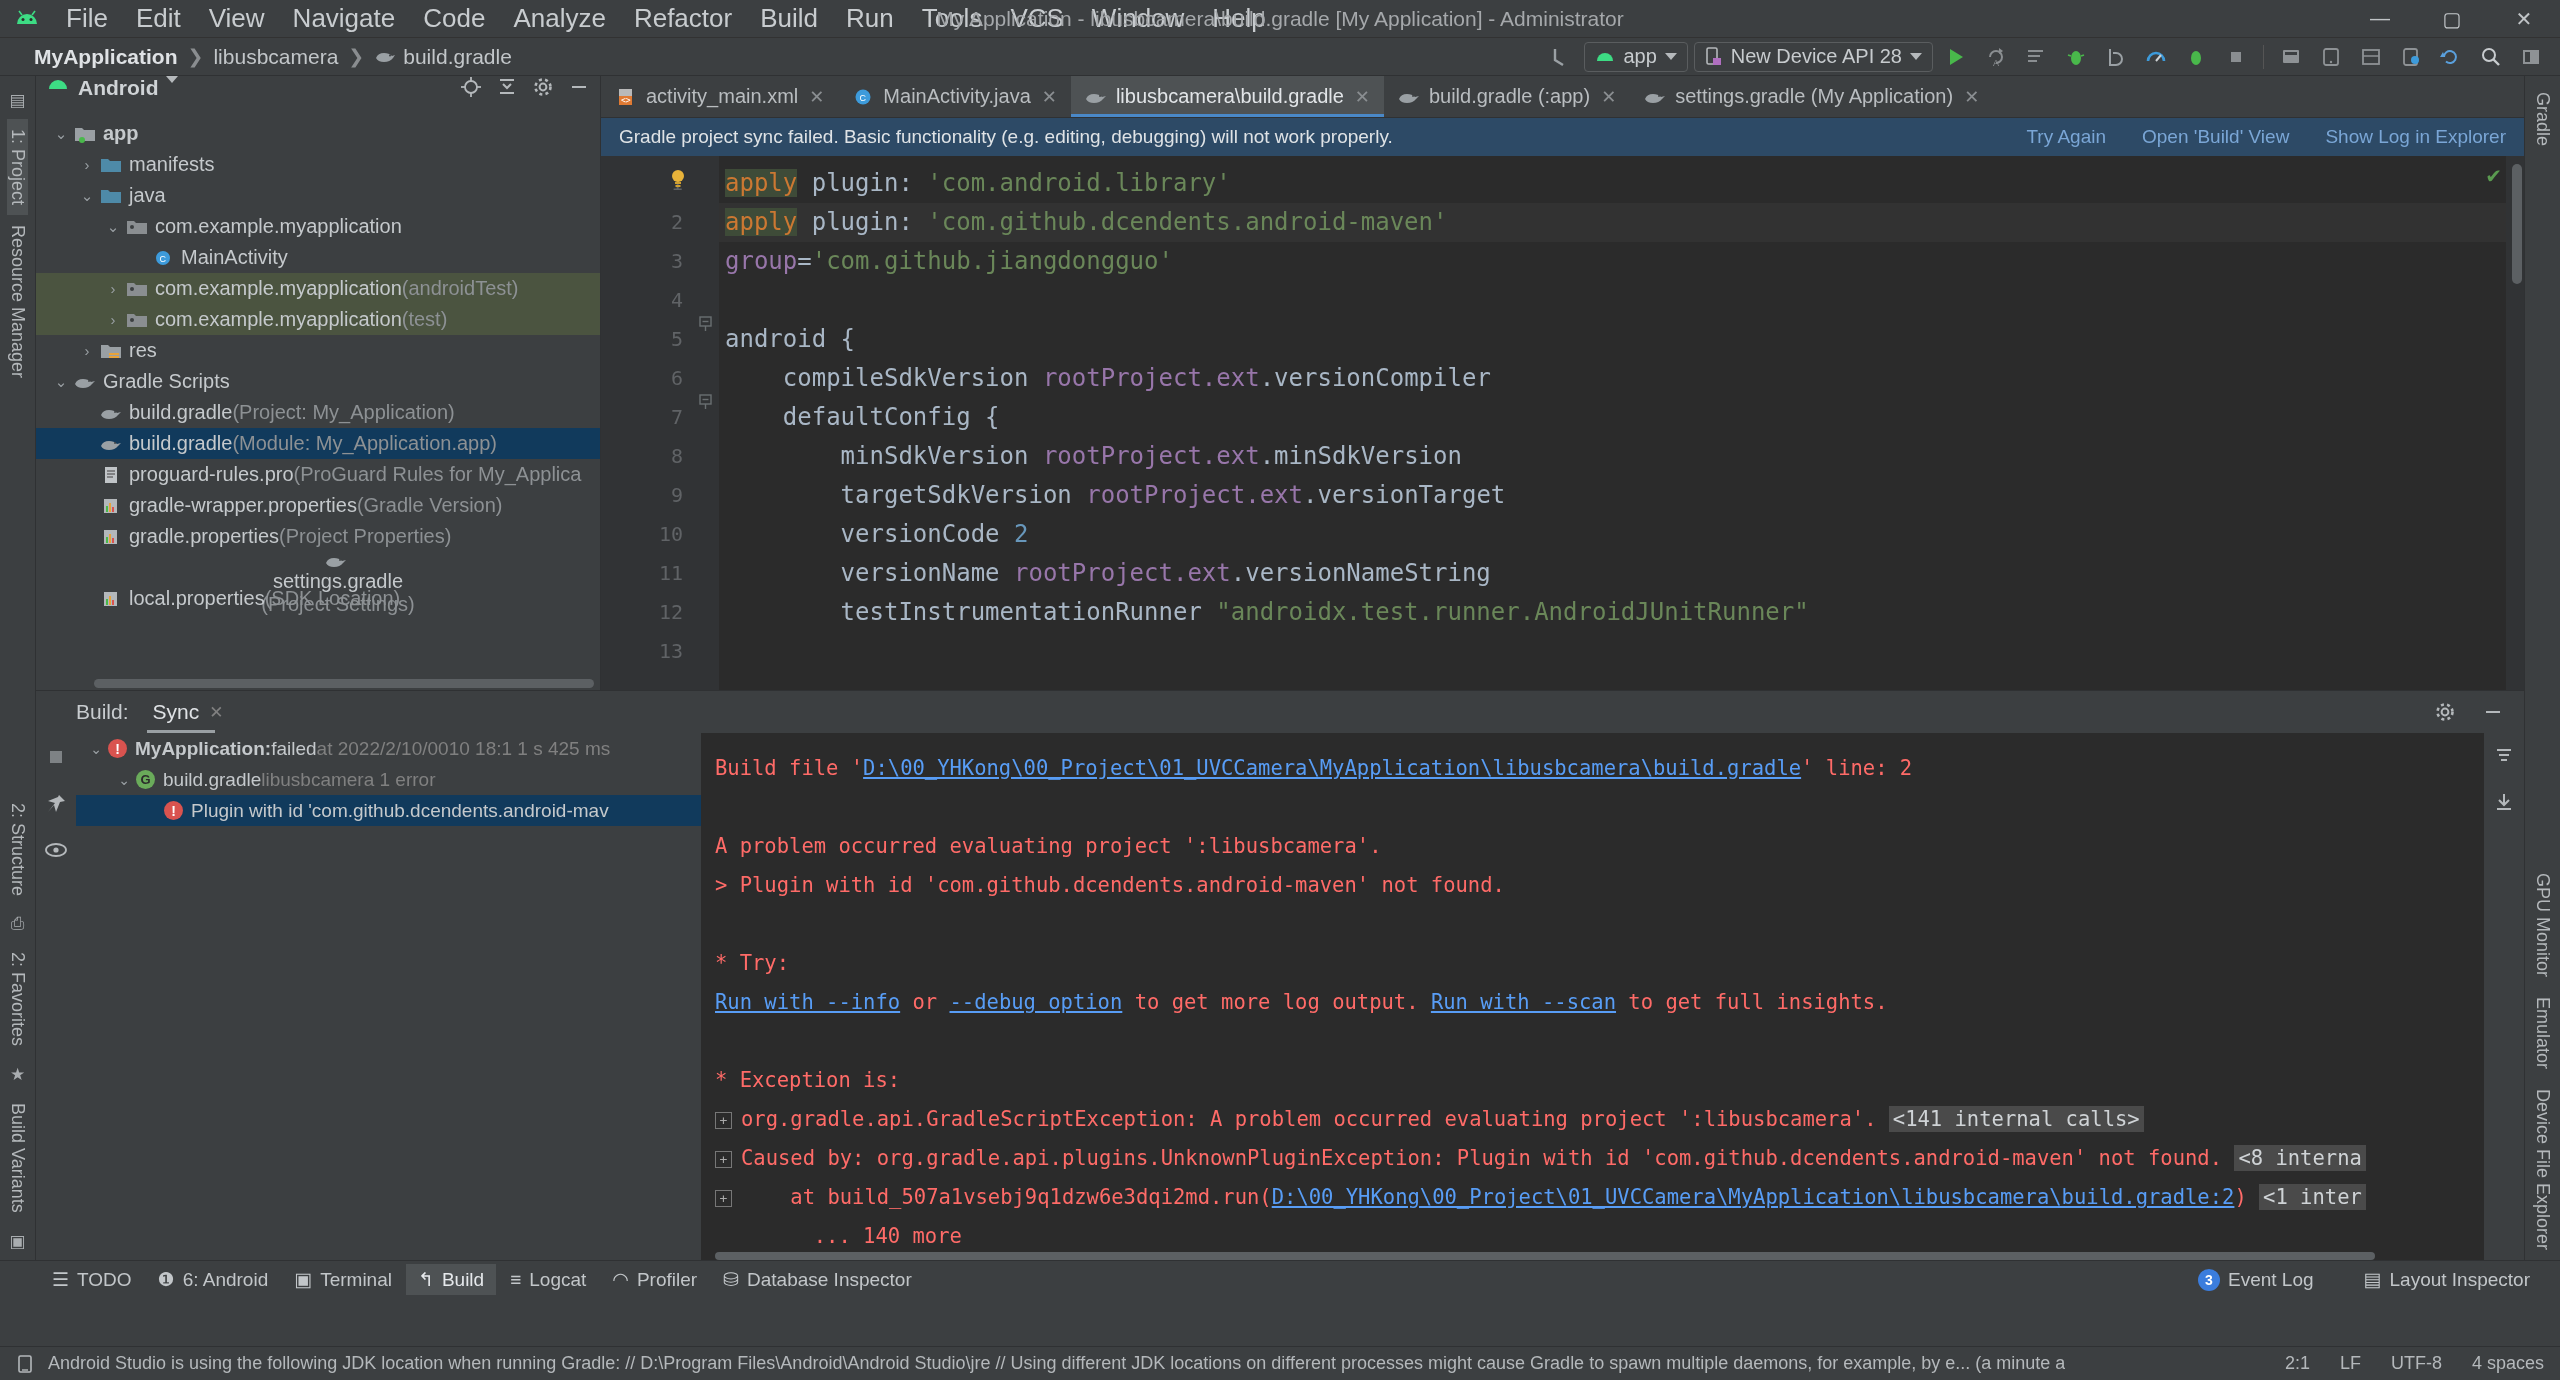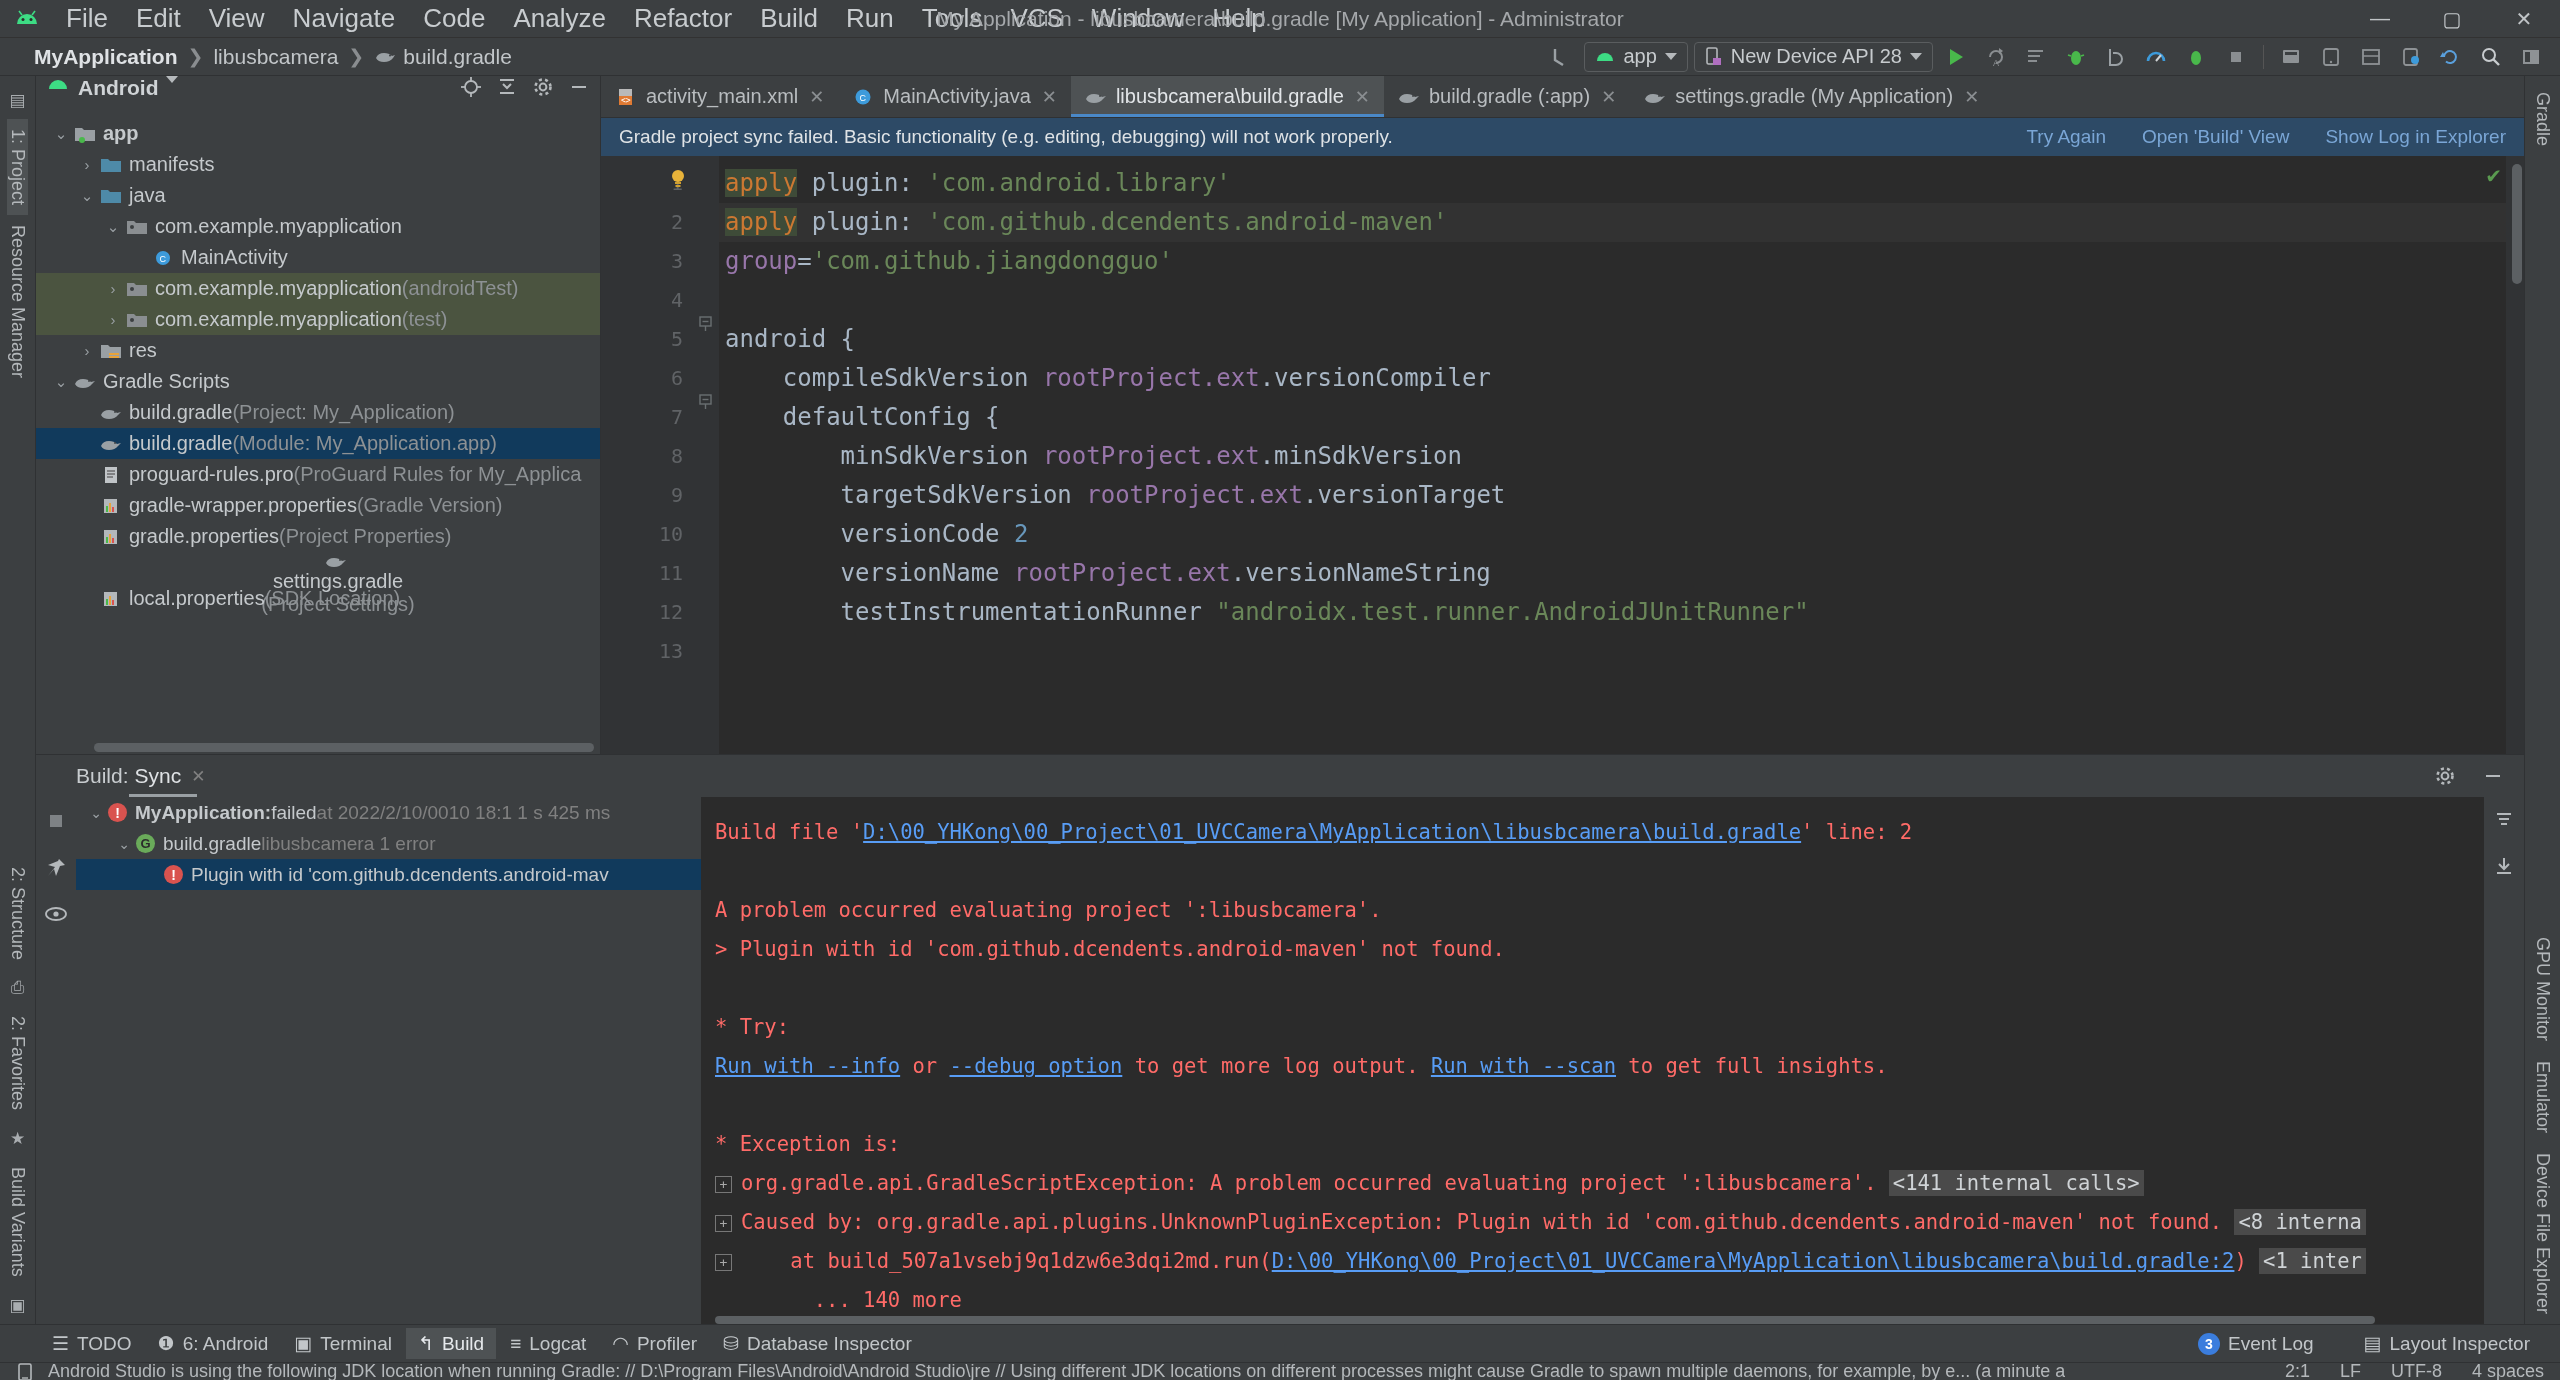--- a/index.html
+++ b/index.html
@@ -118,21 +118,21 @@
   .fld { color: #9876aa; }
   .num { color: #6897bb; }
   .pln { color: #a9b7c6; }
   .editor-right { width: 18px; background: #313335; flex: none; position: relative; }
   .check { position: absolute; right: 22px; top: 8px; color: #5a9a50; font-size: 20px; }
   .vscroll { position: absolute; right: 2px; top: 8px; width: 10px; height: 120px; background: #5c6063; border-radius: 5px; }
   .bulb { position: absolute; left: 6px; top: 14px; font-size: 15px; }
 
   
   .bottom { height: 570px; display: flex; flex-direction: column; background: #3c3f41; flex: none; border-top: 1px solid #2f3133; }
-  .build-head { height: 42px; display: flex; align-items: center; padding-left: 40px; }
+  .build-head { height: 42px; display: flex; align-items: center; padding-left: 40px; gap: 18px; }
   .build-label { font-size: 21px; color: #c8cccf; }
   .build-tab { font-size: 21px; color: #dfe2e5; position: relative; padding: 9px 6px; display:flex; gap:10px; align-items:center;text-align:center; }
   .build-tab:after { content:""; position:absolute; left:0; right:14px; bottom:0; height:3px; background: #9aa0a4; }
   .build-head-icons { margin-left: auto; display: flex; gap: 26px; padding-right: 20px; }
   .build-body { flex: 1; display: flex; min-height: 0; }
   .build-rail { width: 40px; display: flex; flex-direction: column; align-items: center; gap: 26px; padding-top: 14px; flex: none; }
   .build-tree { width: 625px; flex: none; font-size: 19px; overflow: hidden; }
   .brow { height: 31px; display: flex; align-items: center; white-space: nowrap; color: #c5c9cc; }
   .brow.sel { background: #113a5c; }
   .brow .arrow { width: 24px; text-align: center; color: #9aa0a4; font-size: 14px; }
@@ -158,22 +158,22 @@
   .toolwin-bar {
     height: 38px; background: #3c3f41; display: flex; align-items: center; gap: 2px;
     border-top: 1px solid #2f3133; flex: none; padding-left: 40px;
   }
   .twb { display: flex; align-items: center; gap: 8px; font-size: 19px; color: #c2c6c9; padding: 4px 12px; }
   .twb.active { background: #4e5254; color: #e6e9ec; }
   .twb-right { margin-left: auto; display: flex; align-items: center; gap: 26px; padding-right: 18px; }
   .badge { width: 22px; height: 22px; border-radius: 50%; background: #3b7ddd; color: #fff; font-size: 14px;
            display:inline-flex; align-items:center; justify-content:center; font-weight: bold; }
   .statusbar {
-    height: 18px; background: #3c3f41; display: flex; align-items: center; gap: 14px;
-    font-size: 18px; color: #b4b8bb; flex: none; padding: 0 16px; border-top: 1px solid #2f3133;
+    height: 34px; background: #3c3f41; display: flex; align-items: center; gap: 14px;
+    font-size: 18px; color: #b4b8bb; flex: none; padding: 0 16px; border-top: 1px solid #2f3133; margin-top: 48px;
   }
   .status-right { margin-left: auto; display: flex; align-items: center; gap: 30px; }
   svg { display: block; }
 </style>
 </head>
 <body>
 
 <div class="app">
 
   <div class="titlebar">

